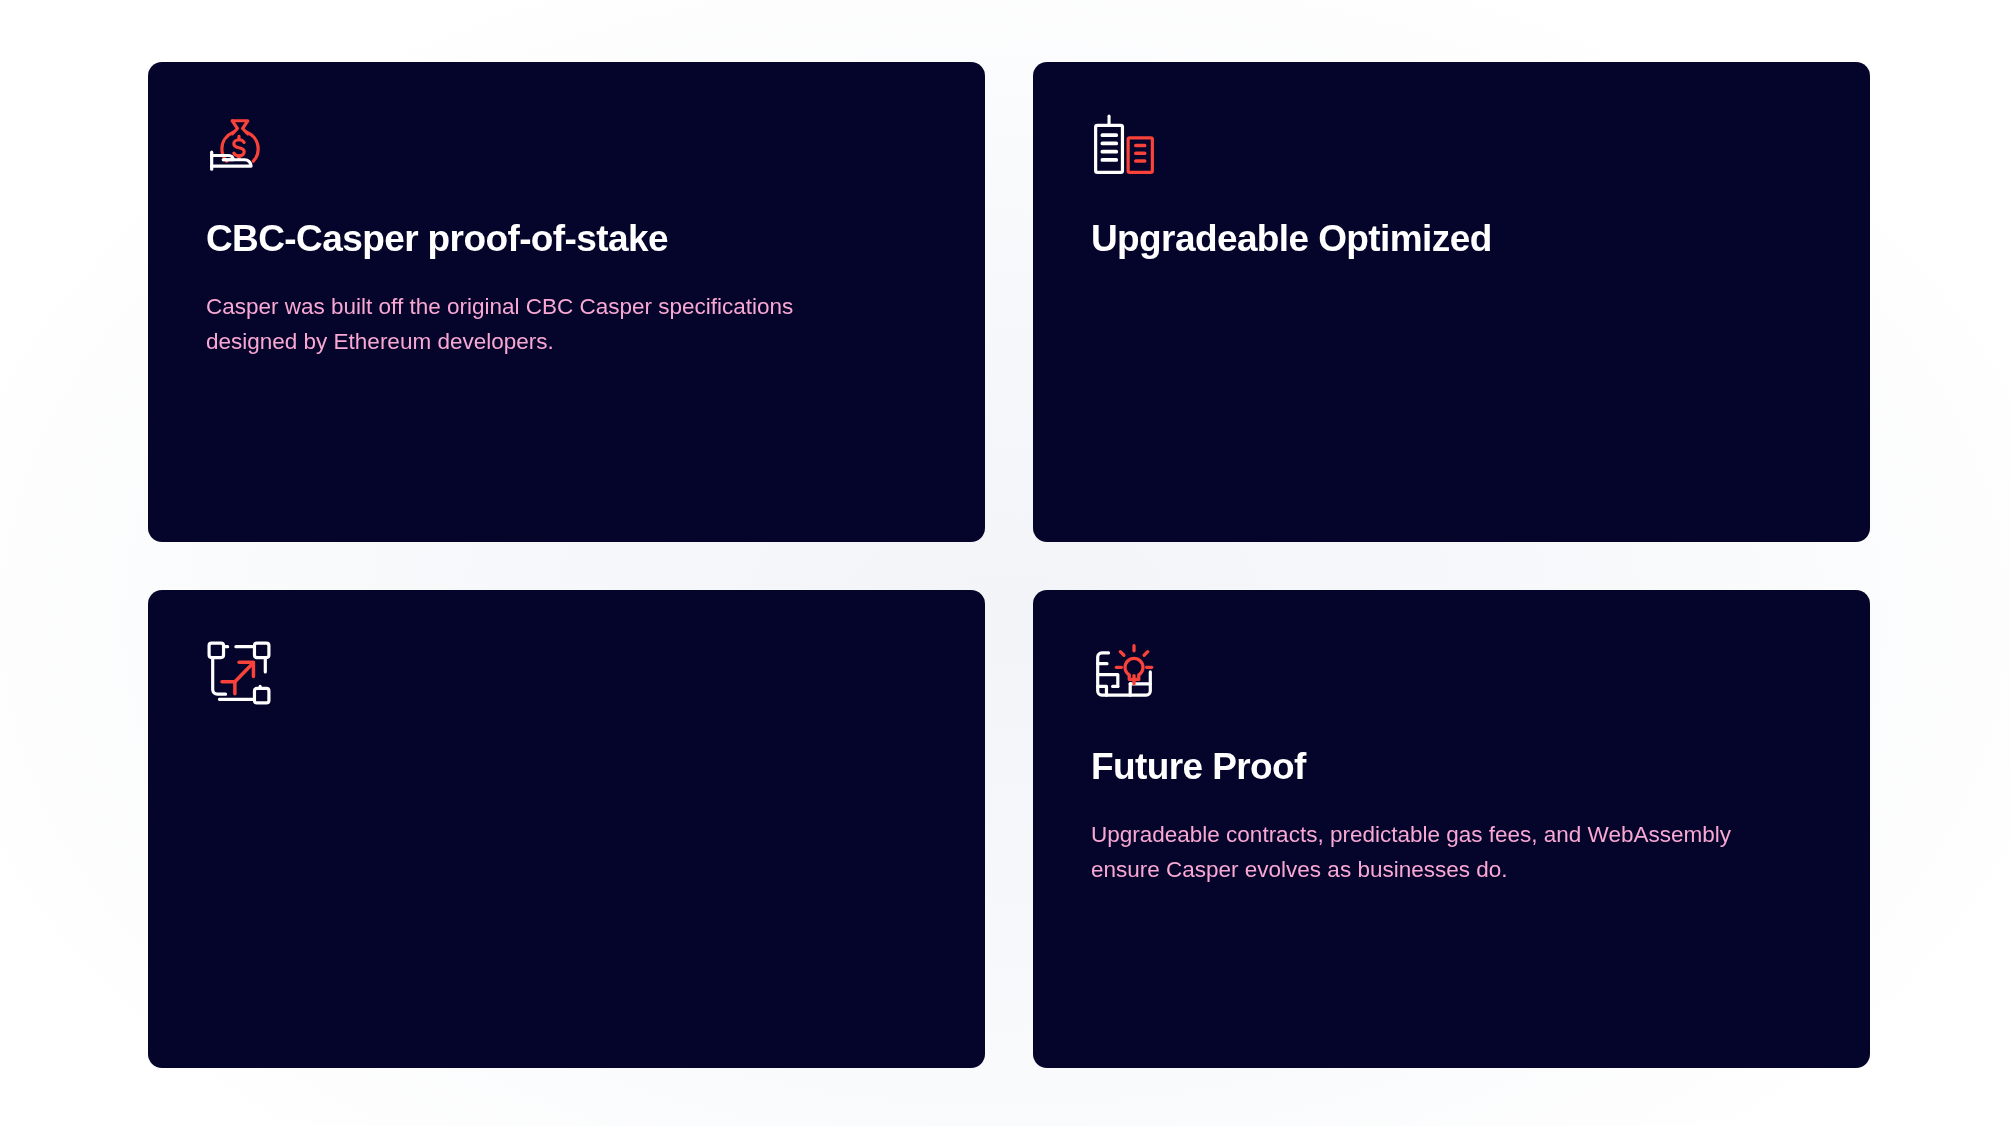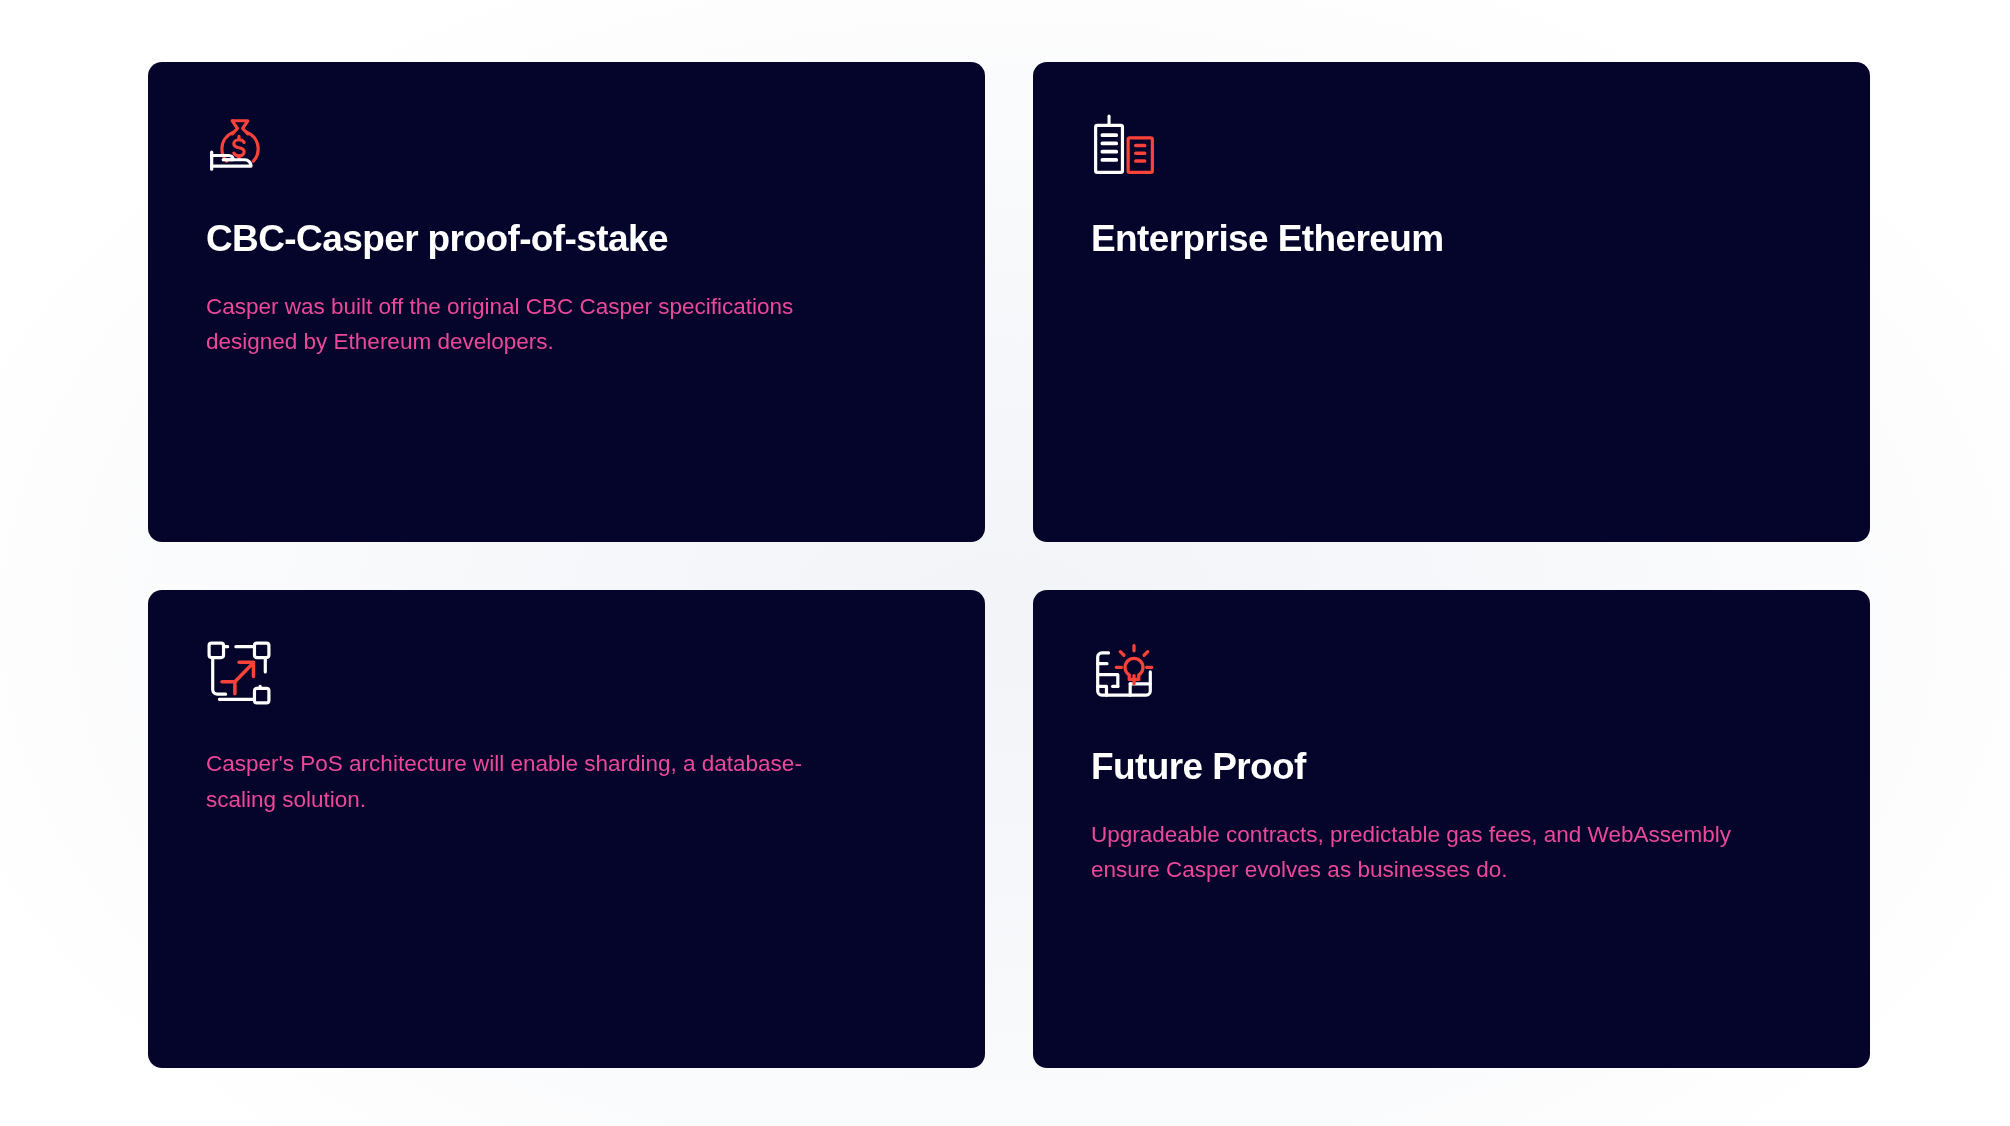--- a/index.html
+++ b/index.html
@@ -58,21 +58,21 @@
   .card-title {
     color: #ffffff;
     font-size: 37px;
     font-weight: bold;
     letter-spacing: -0.6px;
     line-height: 1.15;
     margin-bottom: 28px;
   }
 
   .card-body {
-    color: #ec4899;
+    color: #f9a8d4;
     font-size: 22.5px;
     font-weight: normal;
     line-height: 1.58;
     max-width: 660px;
   }
 
   .card--future .card-body { max-width: 700px; }
 </style>
 </head>
 <body>
@@ -108,41 +108,40 @@
 
         <path d="M17.5 4v7.5" stroke="#ffffff" stroke-width="3" stroke-linecap="round"></path>
 
         <rect x="4.5" y="13" width="26" height="45.5" rx="1.6" stroke="#ffffff" stroke-width="3.1"></rect>
         <path d="M11 22.5h13.5M11 30.5h13.5M11 38.5h13.5M11 46.5h13.5" stroke="#ffffff" stroke-width="3.6" stroke-linecap="round"></path>
 
         <rect x="36" y="25" width="23.5" height="33.5" rx="1.6" stroke="#f9423a" stroke-width="3.1"></rect>
         <path d="M43.5 32.5h8.5M43.5 40h8.5M43.5 47.5h8.5" stroke="#f9423a" stroke-width="3.6" stroke-linecap="round"></path>
       </svg>
     </span>
-    <div class="card-title">Enterprise Ethereum</div>
+    <div class="card-title">Upgradeable Optimized</div>
   </div>
 
   <div class="card card--scalable">
     <span class="card-icon">
       <svg viewBox="0 0 64 64" fill="none" xmlns="http://www.w3.org/2000/svg">
 
         <path d="M13 6.5h8M13 57.5h35c2.6 0 4.5-2 4.5-4.5v-8" stroke="#ffffff" stroke-width="3.1" stroke-linecap="round"></path>
         <path d="M6.5 13v35c0 2.6 2 4.5 4.5 4.5h8" stroke="#ffffff" stroke-width="3.1" stroke-linecap="round"></path>
         <path d="M29 6.5h16M57.5 13v18" stroke="#ffffff" stroke-width="3.1" stroke-linecap="round"></path>
 
         <rect x="3" y="3" width="14" height="14" rx="2.4" fill="#05042a" stroke="#ffffff" stroke-width="3.1"></rect>
         <rect x="47" y="3" width="14" height="14" rx="2.4" fill="#05042a" stroke="#ffffff" stroke-width="3.1"></rect>
         <rect x="47" y="47" width="14" height="14" rx="2.4" fill="#05042a" stroke="#ffffff" stroke-width="3.1"></rect>
 
         <path d="M15.5 40.5h12.5V52" stroke="#f9423a" stroke-width="3.4" stroke-linecap="round" stroke-linejoin="round"></path>
         <path d="M28 40.5L45.5 22.5" stroke="#f9423a" stroke-width="3.4" stroke-linecap="round"></path>
         <path d="M32 21.5h14v14" stroke="#f9423a" stroke-width="3.4" stroke-linecap="round" stroke-linejoin="round"></path>
       </svg>
     </span>
-    <div class="card-body">Casper's PoS architecture will enable sharding, a database-scaling solution.</div>
   </div>
 
   <div class="card card--future">
     <span class="card-icon">
       <svg viewBox="0 0 64 64" fill="none" xmlns="http://www.w3.org/2000/svg">
 
         <path d="M17 12.5h-6.5c-2.2 0-4 1.8-4 4v33c0 2.2 1.8 4 4 4h43c2.2 0 4-1.8 4-4V31" stroke="#ffffff" stroke-width="3.1" stroke-linecap="round" stroke-linejoin="round"></path>
 
         <path d="M6.5 23h9" stroke="#ffffff" stroke-width="3.1" stroke-linecap="round"></path>
         <path d="M6.5 33.5h19.5v11.5" stroke="#ffffff" stroke-width="3.1" stroke-linecap="round" stroke-linejoin="round"></path>

